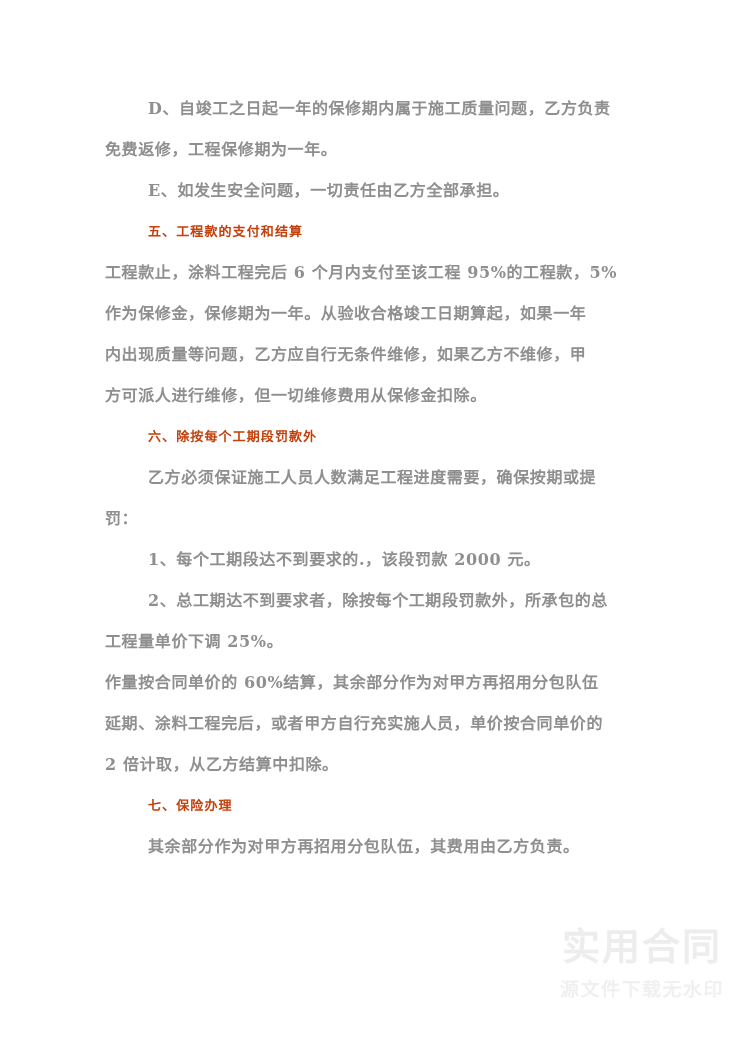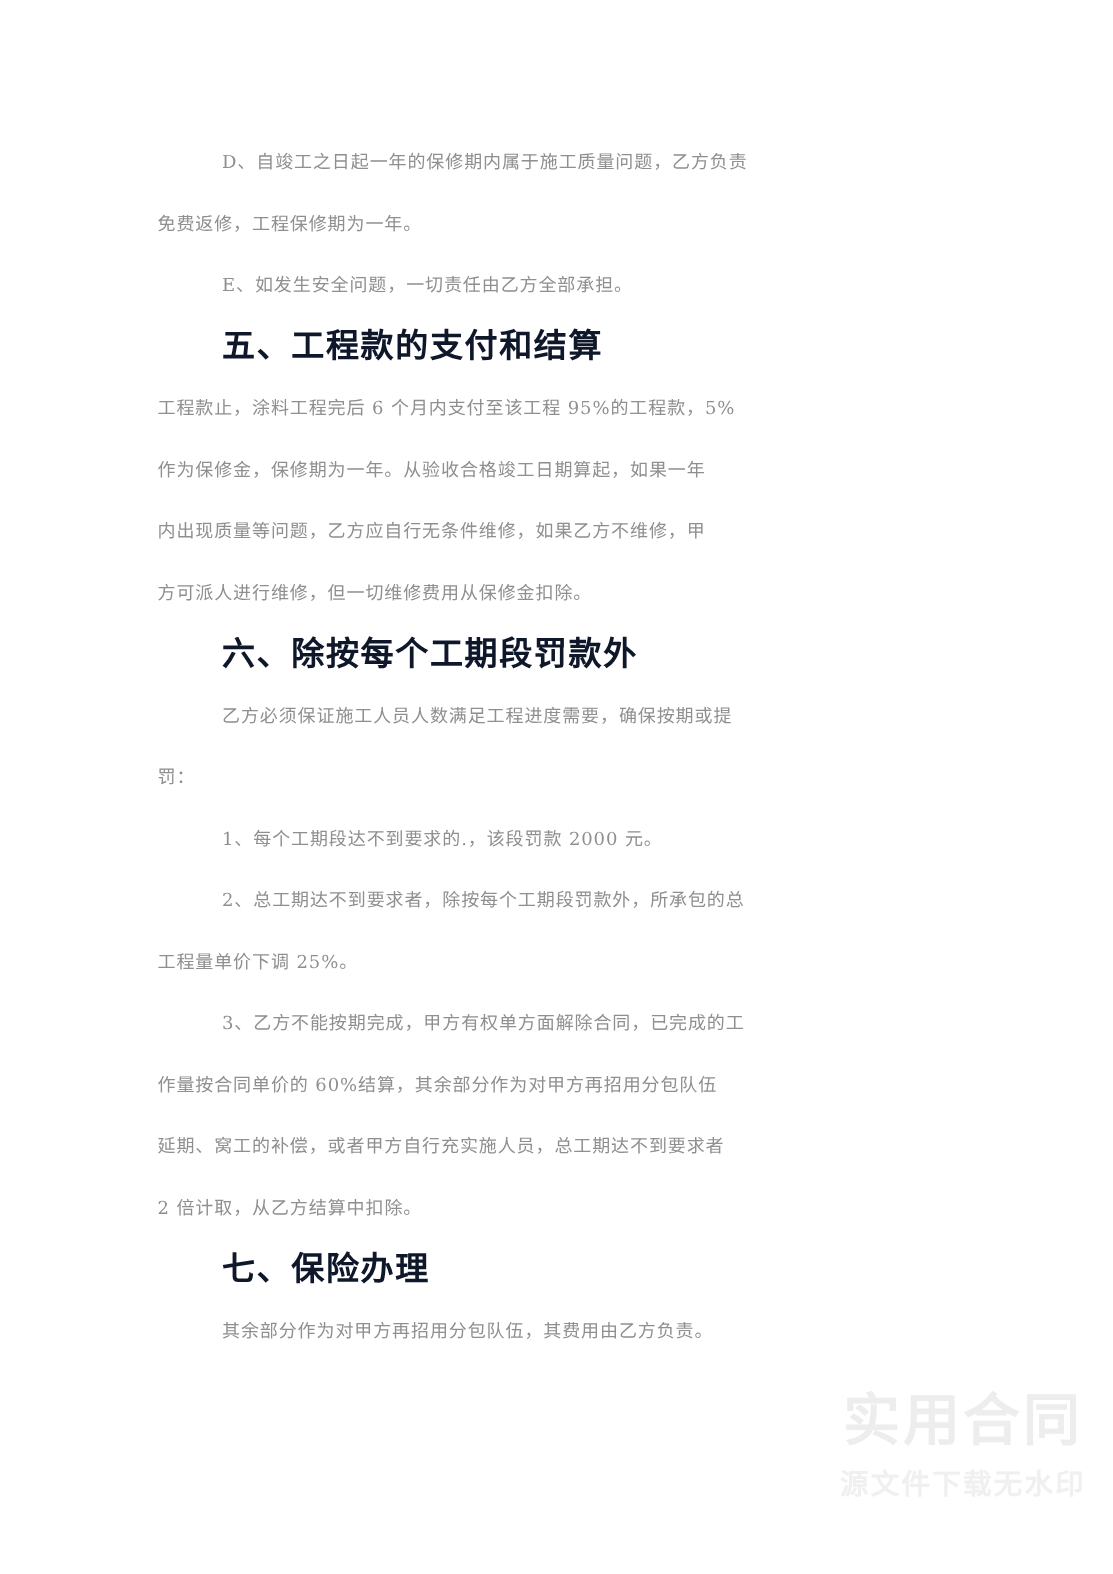--- a/index.html
+++ b/index.html
@@ -24,39 +24,39 @@
   .doc-body {
     position: absolute;
     left: 105px;
     top: 88px;
     width: 522px;
   }
 
   .line {
     height: 41px;
     line-height: 41px;
-    font-size: 12px;
+    font-size: 16px;
     letter-spacing: 0.6px;
     color: #8f8f8f;
     white-space: nowrap;
-    font-weight: 400;
+    font-weight: 700;
   }
 
   
   .line.indent {
     padding-left: 43px;
   }
 
   
   .line.heading {
     padding-left: 43px;
     font-weight: 700;
-    color: #0f172a;
+    color: #c2410c;
     letter-spacing: 1.1px;
-    font-size: 22px;
+    font-size: 13px;
   }
 
   
   .watermark {
     position: absolute;
     right: 18px;
     bottom: 48px;
     text-align: center;
     pointer-events: none;
     user-select: none;
@@ -96,23 +96,22 @@
       <div class="line">工程款止，涂料工程完后 6 个月内支付至该工程 95%的工程款，5%</div>
       <div class="line">作为保修金，保修期为一年。从验收合格竣工日期算起，如果一年</div>
       <div class="line">内出现质量等问题，乙方应自行无条件维修，如果乙方不维修，甲</div>
       <div class="line">方可派人进行维修，但一切维修费用从保修金扣除。</div>
       <div class="line heading indent">六、除按每个工期段罚款外</div>
       <div class="line indent">乙方必须保证施工人员人数满足工程进度需要，确保按期或提</div>
       <div class="line">罚：</div>
       <div class="line indent">1、每个工期段达不到要求的.，该段罚款 2000 元。</div>
       <div class="line indent">2、总工期达不到要求者，除按每个工期段罚款外，所承包的总</div>
       <div class="line">工程量单价下调 25%。</div>
-      <div class="line indent">3、乙方不能按期完成，甲方有权单方面解除合同，已完成的工</div>
       <div class="line">作量按合同单价的 60%结算，其余部分作为对甲方再招用分包队伍</div>
-      <div class="line">延期、窝工的补偿，或者甲方自行充实施人员，总工期达不到要求者</div>
+      <div class="line">延期、涂料工程完后，或者甲方自行充实施人员，单价按合同单价的</div>
       <div class="line">2 倍计取，从乙方结算中扣除。</div>
       <div class="line heading indent">七、保险办理</div>
       <div class="line indent">其余部分作为对甲方再招用分包队伍，其费用由乙方负责。</div>
     </div>
 
   <div class="watermark">
     <div class="watermark-main">实用合同</div>
     <div class="watermark-sub">源文件下载无水印</div>
   </div>
 

